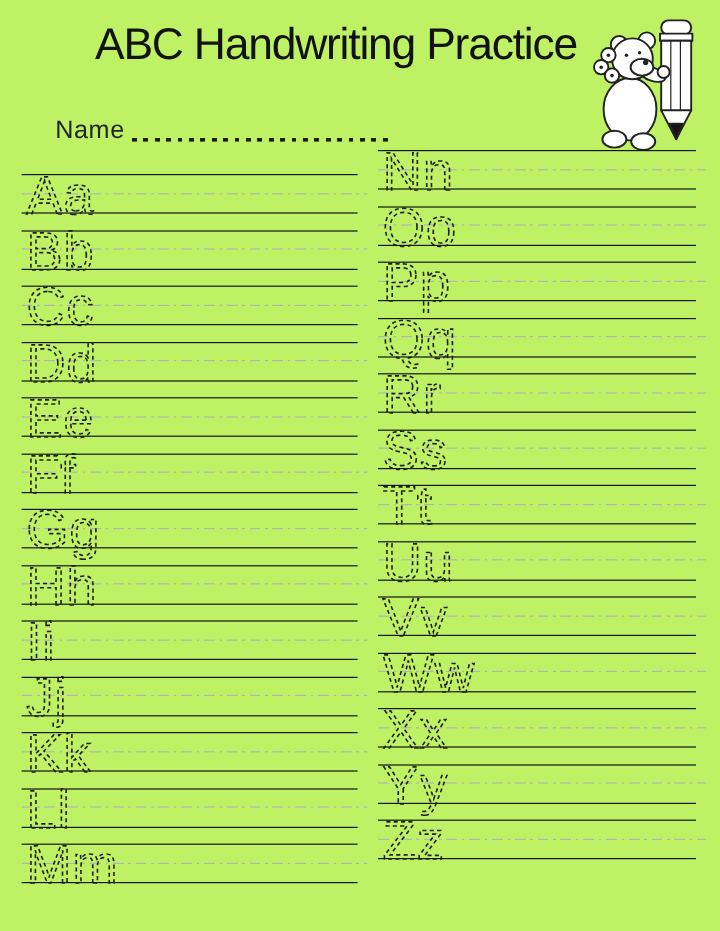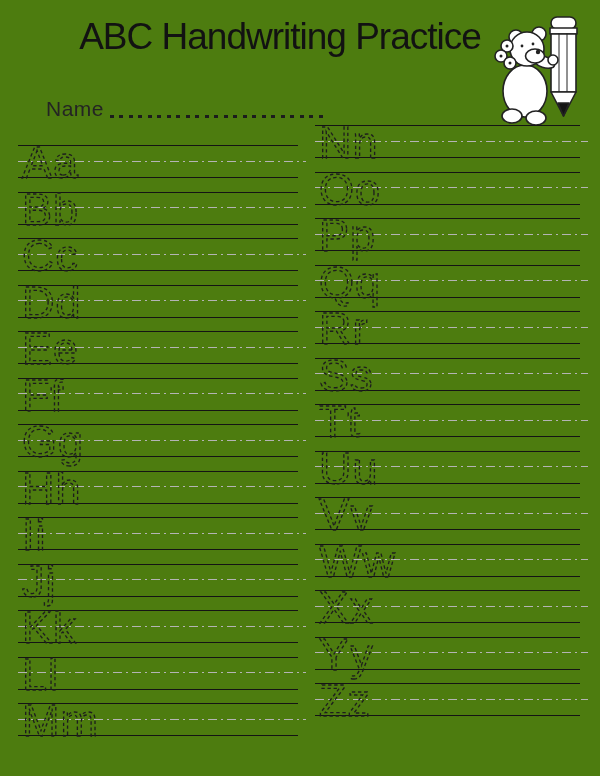--- a/index.html
+++ b/index.html
@@ -1,18 +1,18 @@
 <!DOCTYPE html>
 <html><head>
 <meta charset="utf-8">
 <style>
   * { margin:0; padding:0; box-sizing:border-box; }
   html,body { background:#ffffff; }
   body { width:600px; height:776px; font-family:"Liberation Sans", sans-serif; }
-  .page { position:relative; width:600px; height:776px; background:#4d7c0f; overflow:hidden; }
+  .page { position:relative; width:600px; height:776px; background:#bef264; overflow:hidden; }
 
   .title {
     position:absolute; top:16px; left:0; width:560px; text-align:center;
     font-size:37px; font-weight:400; color:#121212; letter-spacing:-1px;
     font-family:"Liberation Sans", sans-serif; white-space:nowrap;
   }
 
   .bear { position:absolute; left:487px; top:10px; }
 
   .name-row { position:absolute; top:97px; left:20px; display:flex; align-items:flex-end;margin-left:26px; }

